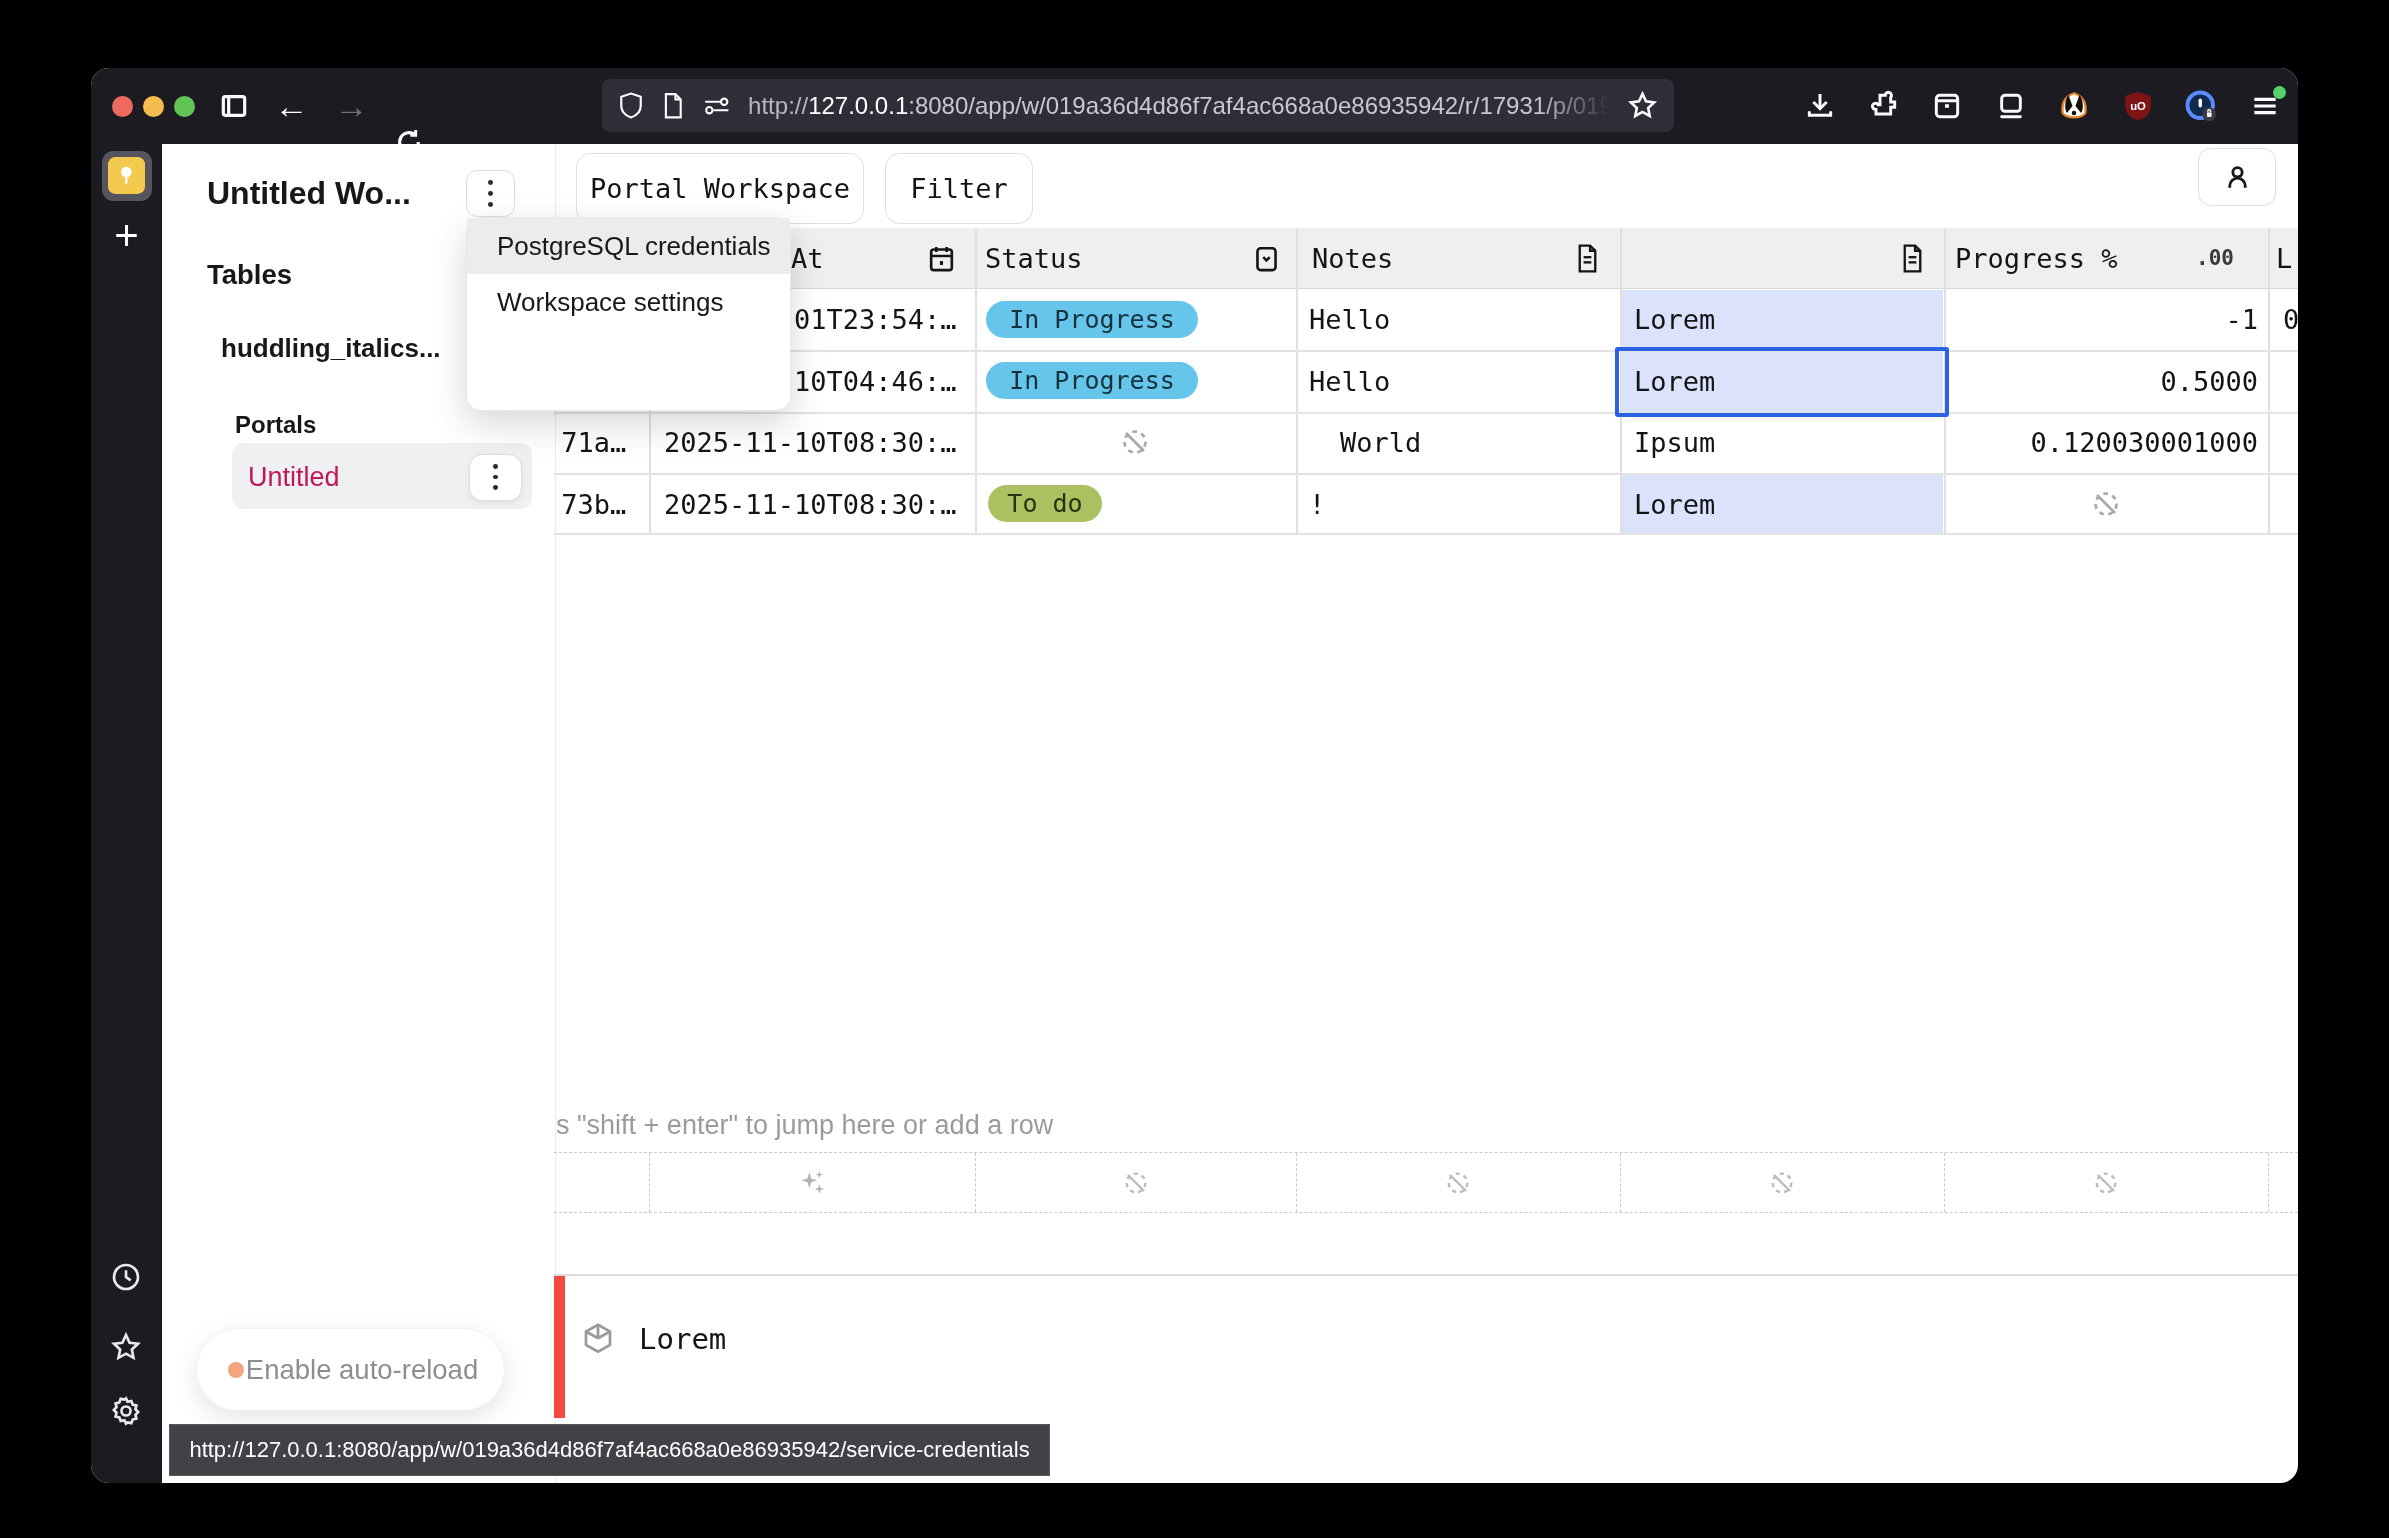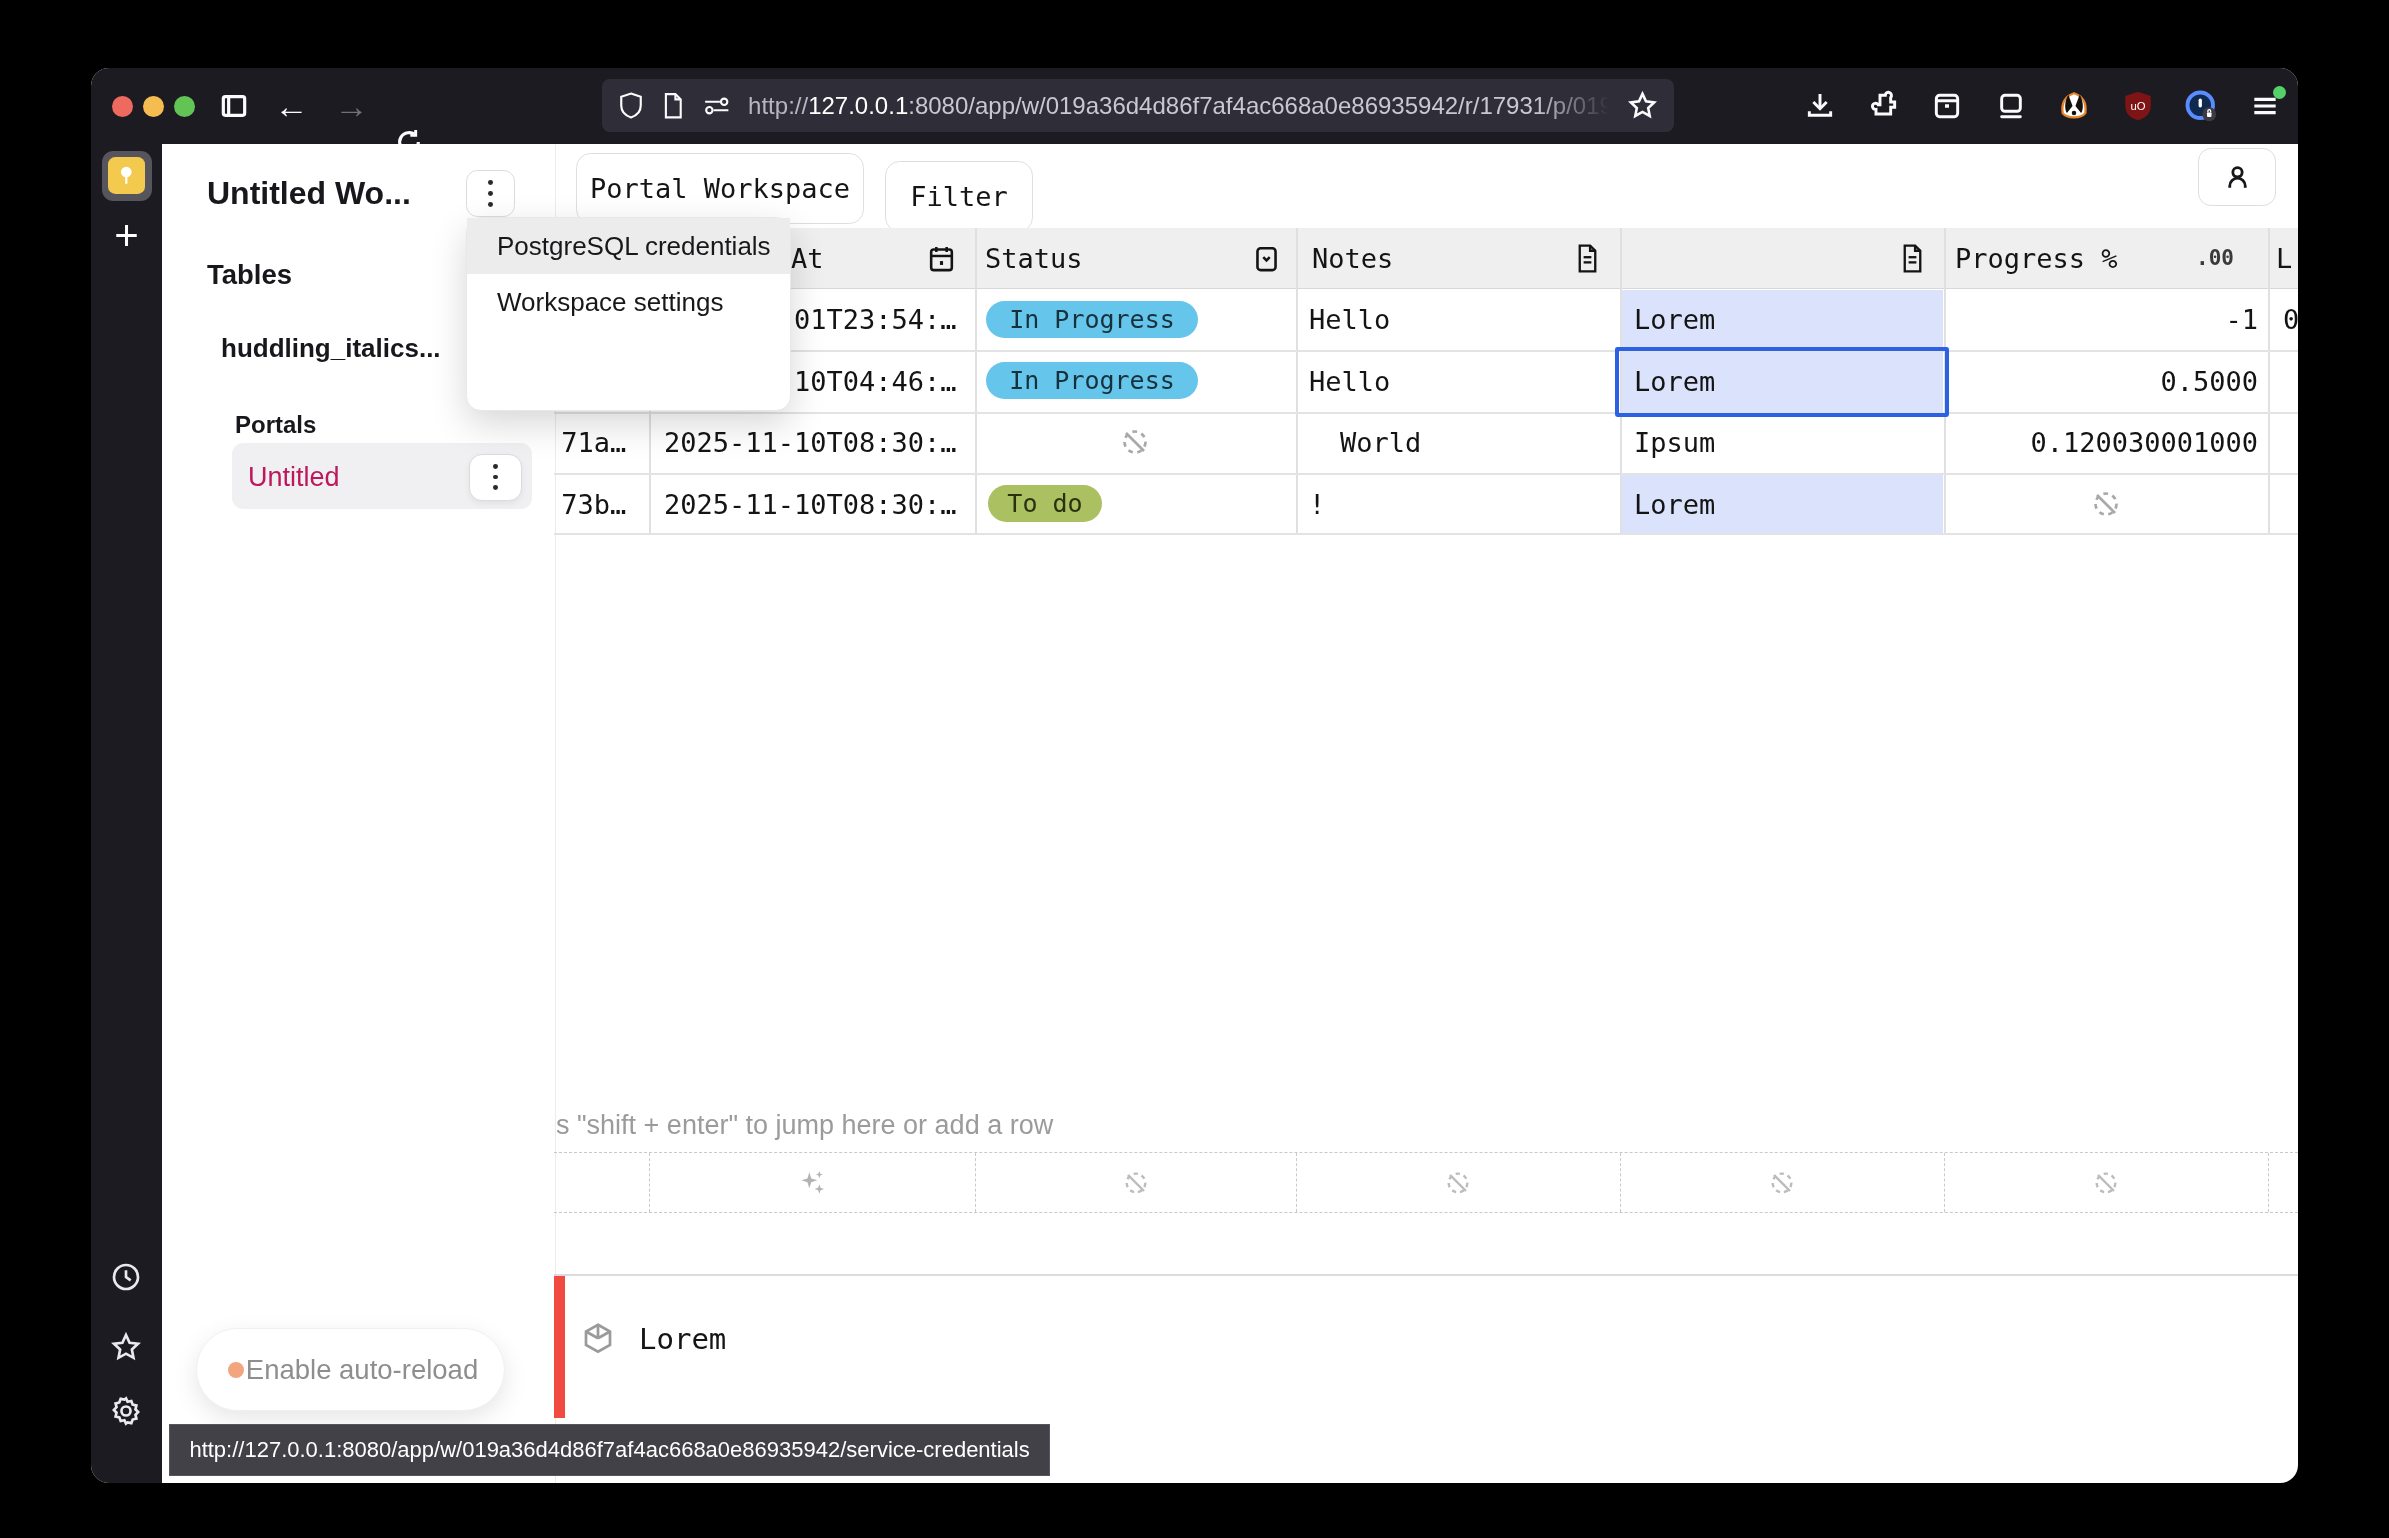--- a/index.html
+++ b/index.html
@@ -8,21 +8,21 @@
   #window{position:absolute;left:91px;top:68px;width:2207px;height:1415px;background:#fff;border-radius:18px;overflow:hidden;box-shadow:0 16px 49px rgba(0,0,0,.6);}
   
   .toolbar{position:absolute;left:0;top:0;width:2207px;height:76px;background:#1c1b22;}
   .light{position:absolute;top:27.5px;width:21px;height:21px;border-radius:50%;}
   .tbglyph{position:absolute;top:0;height:76px;line-height:76px;font-size:34px;color:#fbfbfe;text-align:center;width:49px;}
   .urlbar{position:absolute;left:511px;top:11.3px;width:1072px;height:53px;background:#2f2e38;border-radius:8px;display:flex;align-items:center;padding:0 16px;box-sizing:border-box;gap:18px;}
   .urltext{flex:1;overflow:hidden;white-space:nowrap;font-size:24px;color:#b7b6c0;position:relative;}
   .urlfade{position:absolute;right:0;top:0;bottom:0;width:73px;background:linear-gradient(90deg,rgba(47,46,56,0),#2f2e38);}
   .host{color:#ffffff;}
   .rest{color:#c9c8d1;}
-  .ticons{position:absolute;top:0;left:1711px;height:76px;display:flex;align-items:center;gap:27.5px;}
+  .ticons{position:absolute;top:0;left:1711px;height:76px;display:flex;align-items:center;gap:27.5px;font-weight:bold;}
   .ticon{width:36px;height:36px;display:flex;align-items:center;justify-content:center;position:relative;}
   
   .rail{position:absolute;left:0;top:76px;width:71px;bottom:0;background:#1c1b22;}
   .railicon{position:absolute;left:0;width:71px;text-align:center;color:#e9e9ee;}
   
   .panel{position:absolute;left:71px;top:76px;width:393px;bottom:0;background:#fff;border-right:1.6px solid #ececec;}
   .kebab{background:#fff;border:1.6px solid #dcdcdc;border-radius:11.3px;display:flex;flex-direction:column;align-items:center;justify-content:center;gap:5.7px;cursor:pointer;}
   .kebab i{width:4.9px;height:4.9px;border-radius:50%;background:#2a2a2e;}
   .bluelink{color:#be185d;}
   
@@ -216,21 +216,21 @@
         <span class="abs bluelink" style="left:16px;top:18.6px;font-size:27px;">Untitled</span>
         <span class="kebab abs" style="left:237px;top:10.5px;width:51px;height:45px;border-radius:13px;box-shadow:0 2.4px 6.5px rgba(0,0,0,.06);">
             <i></i>
             <i></i>
             <i></i>
           </span>
       </div>
     </div>
 
     <div class="btn" style="left:485px;top:85px;width:288px;height:71px;">Portal Workspace</div>
-    <div class="btn" style="left:794px;top:93px;width:148px;height:71px;">Filter</div>
+    <div class="btn" style="left:794px;top:85px;width:148px;height:71px;">Filter</div>
     <div class="btn" style="left:2107px;top:80px;width:78px;height:58px;border-radius:13px;">
       <svg width="31" height="31" viewBox="0 0 24 24" fill="none" stroke="#17171c" stroke-width="2.2">
           <circle cx="12" cy="8" r="3.6"></circle>
           <path d="M6 20v-1.5a6 6 0 0 1 12 0V20"></path>
         </svg>
     </div>
 
     <div class="grid">
       <div class="ghead"></div>
       <div class="vline" style="left:95px;"></div>

